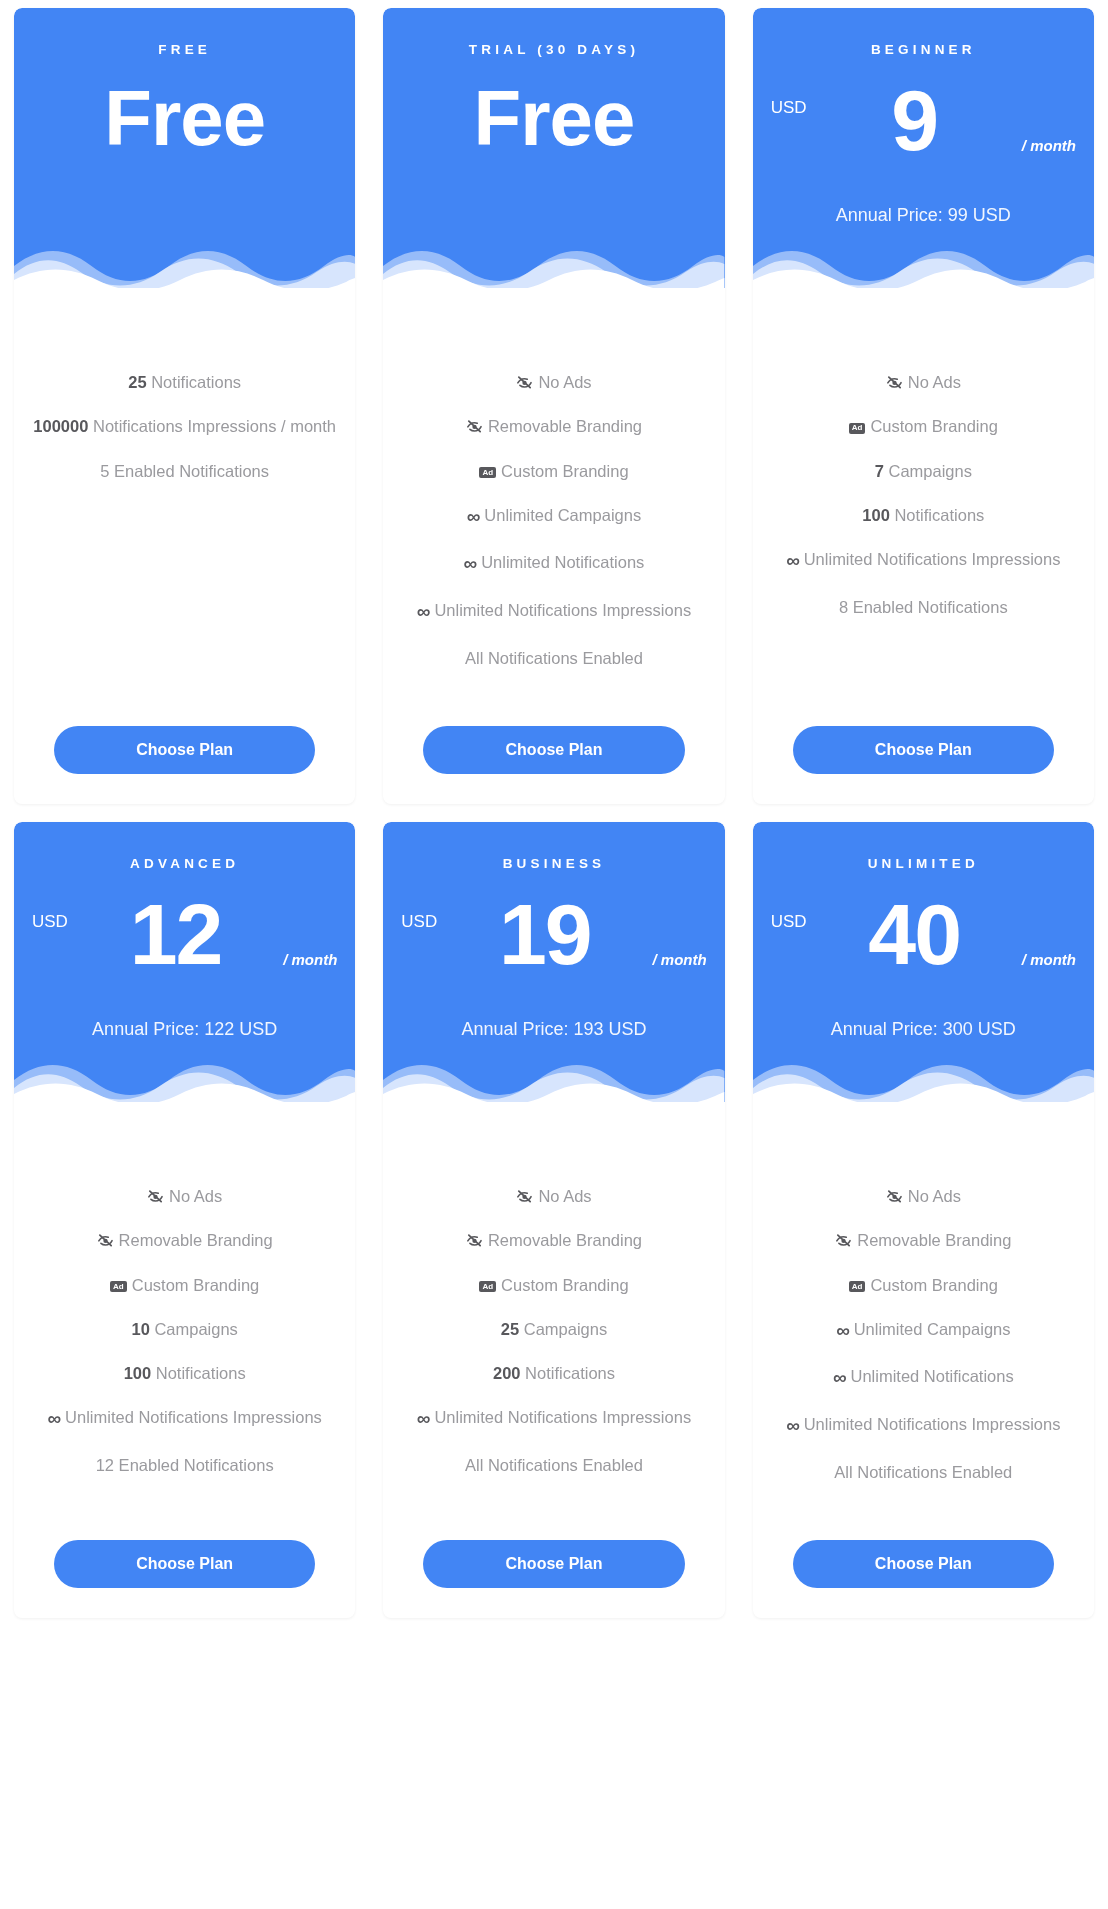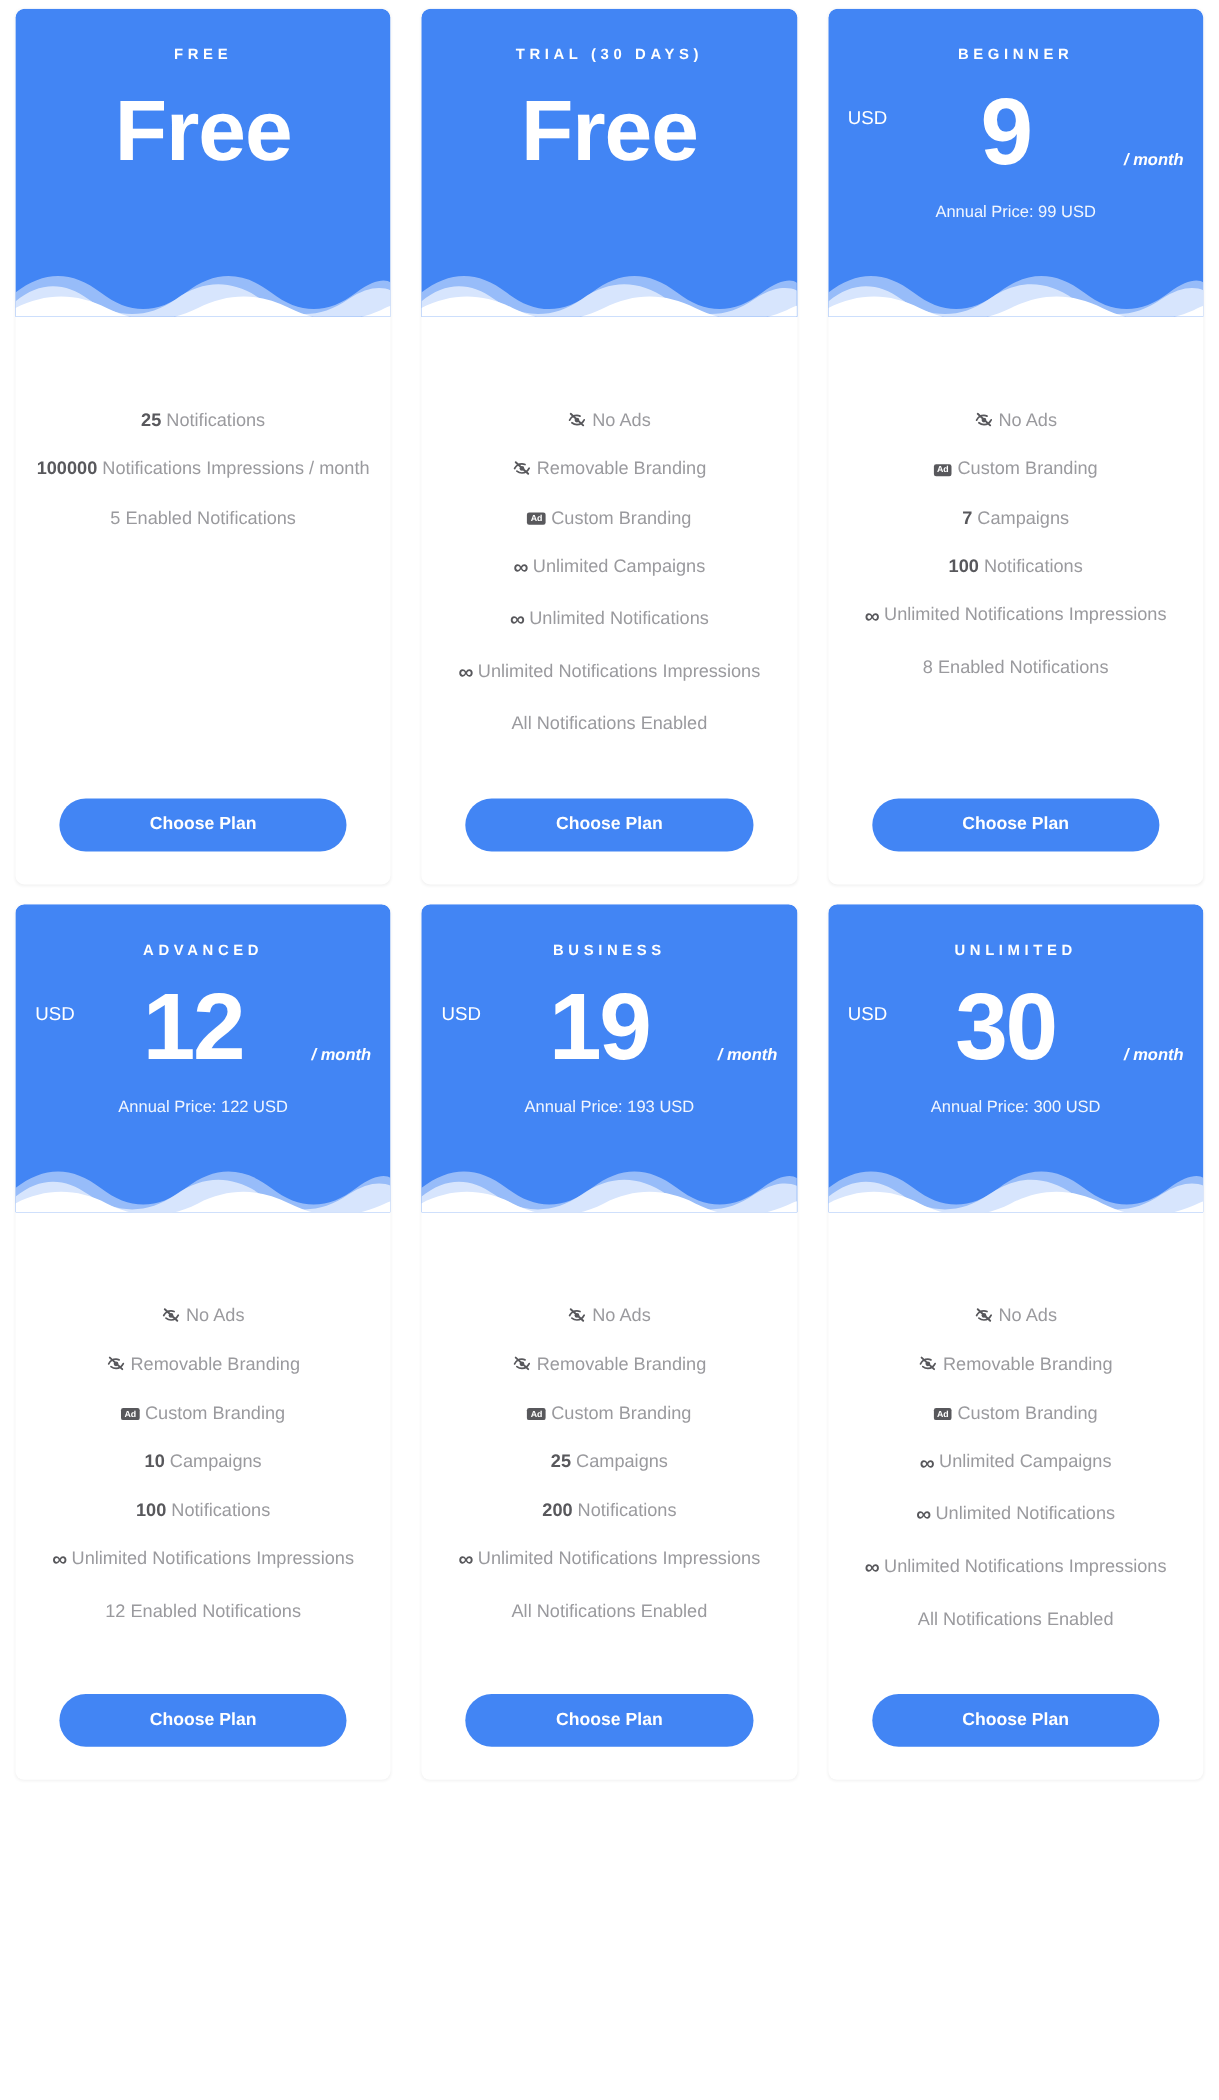--- a/index.html
+++ b/index.html
@@ -91,23 +91,23 @@
     font-size: 15px;
     font-style: italic;
     font-weight: 700;
     align-self: flex-end;
     margin-bottom: 8px;
     margin-left: 10px;
   }
 
   .annual-price {
     color: rgba(255,255,255,0.93);
-    font-size: 15px;
+    font-size: 18px;
     font-weight: 400;
-    margin-top: 22px;
+    margin-top: 43px;
   }
 
   
   .waves {
     position: absolute;
     left: 0;
     right: 0;
     bottom: 0;
     height: 48px;
     line-height: 0;
@@ -379,21 +379,21 @@
           </div>
         </div>
       </div>
     </div>
     <div class="plan-card">
       <div class="card-inner">
         <div class="card-header">
           <div class="plan-label">UNLIMITED</div>
           <div class="price-row">
             <span class="price-currency">USD</span>
-            <span class="price-amount">30</span>
+            <span class="price-amount">40</span>
             <span class="price-period">/ month</span>
           </div>
           <div class="annual-price">Annual Price: 300 USD</div>
           <div class="waves">
             <svg viewBox="0 0 370 48" preserveAspectRatio="none">
               <path d="M0,26 C28,6 56,6 84,26 C112,46 140,46 168,26 C196,6 224,6 252,26 C280,46 308,46 336,26 C352,15 364,13 370,17 L370,48 L0,48 Z" fill="rgba(255,255,255,0.45)"></path>
               <path d="M0,34 C24,16 48,16 72,32 C100,50 130,50 158,32 C186,14 214,14 242,32 C270,50 300,50 328,32 C346,21 360,20 370,24 L370,48 L0,48 Z" fill="rgba(255,255,255,0.62)"></path>
               <path d="M0,40 C30,26 60,26 90,40 C120,54 150,54 180,40 C210,26 240,26 270,40 C300,54 330,54 360,42 C364,40 367,39 370,38 L370,48 L0,48 Z" fill="#ffffff"></path>
             </svg>
           </div>

